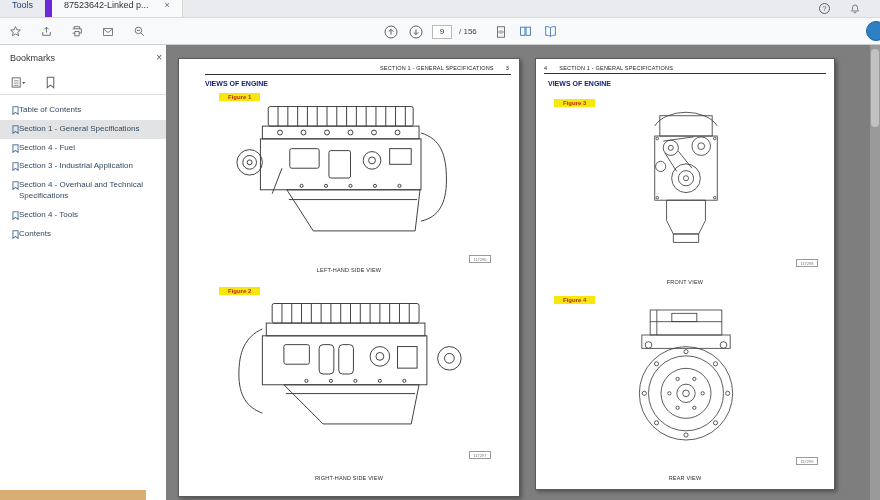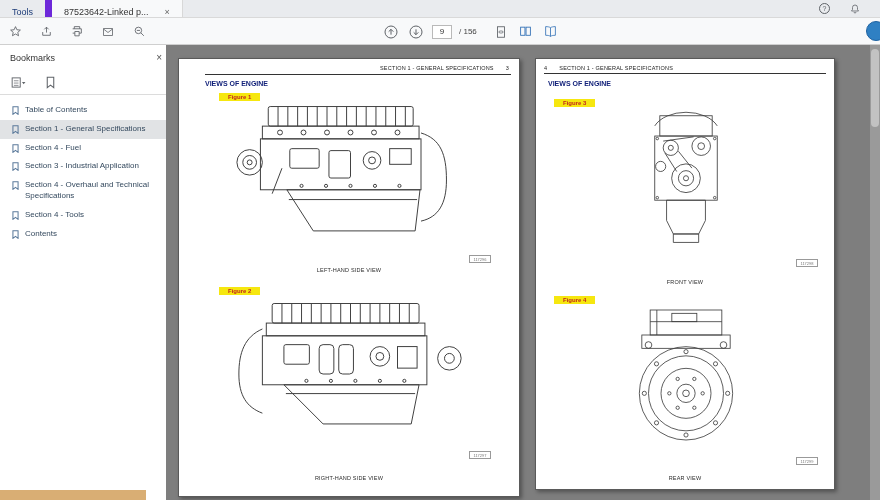--- a/index.html
+++ b/index.html
@@ -1,42 +1,42 @@
 <!DOCTYPE html>
 <html><head>
 <meta charset="utf-8">
 <style>
   *{box-sizing:border-box;margin:0;padding:0}
   html,body{width:880px;height:500px;overflow:hidden;background:#fff;font-family:"Liberation Sans",sans-serif}
   .app{position:relative;width:880px;height:500px;overflow:hidden}
 
   
   .tabbar{position:absolute;top:0;left:0;right:0;height:18px;background:#e9ebee;border-bottom:1px solid #d9d9d9;display:flex;align-items:stretch}
-  .tab{display:flex;align-items:flex-end;gap:8px;padding:0 12px;font-size:9px;color:#1d3c78;cursor:default}
+  .tab{display:flex;align-items:flex-start;gap:8px;padding:0 12px;font-size:9px;color:#1d3c78;cursor:default}
   .tab.doc{background:#f8f9fa;border-left:7px solid #6d28d9;border-right:1px solid #d8d8d8;color:#333;min-width:118px}
   .tab .close{color:#666;font-size:9px;margin-left:8px}
   .tabbar-right{margin-left:auto;display:flex;align-items:center;gap:16px;padding-right:16px}
   .help-circle{width:11px;height:11px;border:1px solid #5f6368;border-radius:50%;font-size:7px;color:#5f6368;display:flex;align-items:center;justify-content:center}
 
   
   .toolbar{position:absolute;top:18px;left:0;right:0;height:27px;background:#f8f9fa;border-bottom:1px solid #cfcfcf}
   .tb-left{position:absolute;left:6px;top:0;height:27px;display:flex;align-items:center;gap:13px}
   .tb-center{position:absolute;left:50%;top:0;height:27px;transform:translateX(-58px);display:flex;align-items:center;gap:7px}
   .icon-btn{width:18px;height:18px;display:flex;align-items:center;justify-content:center}
   .page-box{min-width:20px;height:14px;border:1px solid #b9b9b9;background:#fff;font-size:8px;color:#333;display:flex;align-items:center;justify-content:center;padding:0 2px}
   .page-total{font-size:8px;color:#444;margin-right:8px}
   .avatar{position:absolute;right:-6px;top:3px;width:20px;height:20px;border-radius:50%;background:#2f80c3;border:1px solid #1e62a1}
 
   
   .sidebar{position:absolute;top:45px;left:0;width:201px;bottom:0;background:#fff;border-right:1px solid #c9c9c9}
   .sb-header{height:25px;display:flex;align-items:center;padding:0 10px;font-size:9px;color:#333}
   .sb-close{margin-left:auto;font-size:10px;color:#555;padding-right:28px}
   .sb-tools{height:25px;display:flex;align-items:center;gap:14px;padding:0 9px;border-bottom:1px solid #dcdcdc}
   .bm-list{padding-top:6px}
-  .bm-item{display:flex;gap:6px;align-items:flex-start;padding:4px 14px 4px 12px;font-size:8px;line-height:1.35;color:#34495e}
+  .bm-item{display:flex;align-items:flex-start;padding:4px 14px 4px 12px;font-size:8px;line-height:1.35;color:#34495e}
   .bm-item.active{background:#e1e3e5}
   .bm-icon{flex:0 0 auto;margin-top:1px}
   .sb-thumb{position:absolute;top:55px;right:11px;width:5px;height:44px;background:#ef9d3c;border-radius:2px}
 
   
   .viewer{position:absolute;top:45px;left:166px;right:0;bottom:0;background:#7e7e7e}
   .v-scroll{position:absolute;top:0;right:0;width:10px;bottom:0;background:#9a9a9a}
   .v-thumb{position:absolute;top:4px;left:1px;width:8px;height:78px;background:#c2c2c2;border-radius:4px}
 
   .page{position:absolute;background:#fff;border:1px solid #5a5a5a;box-shadow:2px 2px 4px rgba(0,0,0,.35);overflow:hidden}

